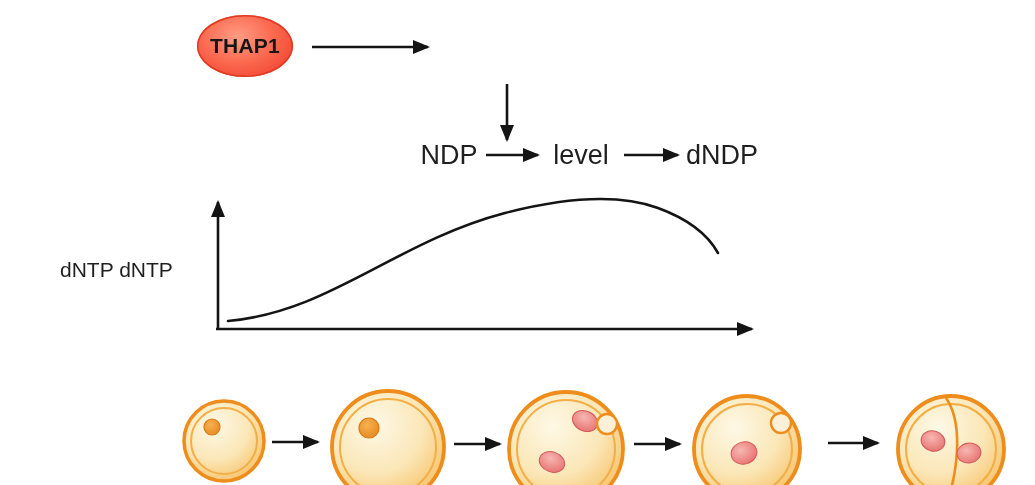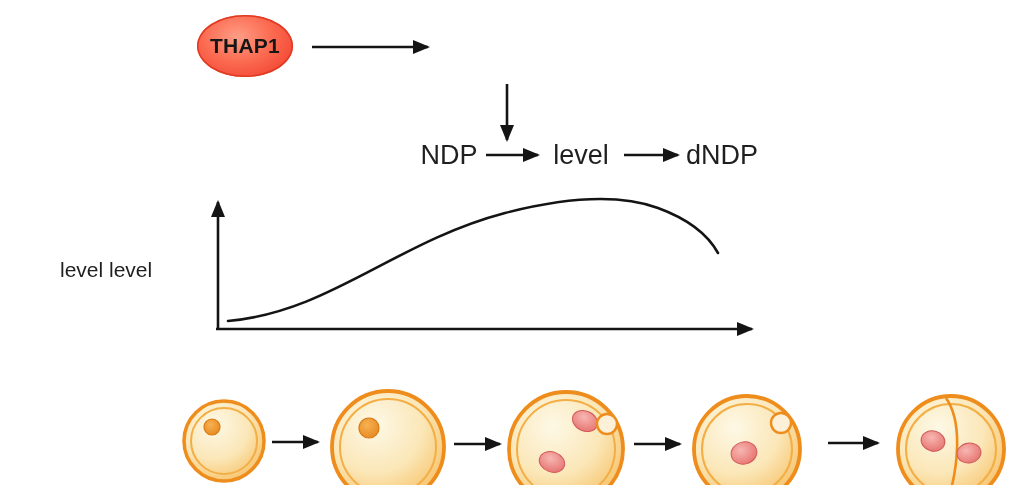--- a/index.html
+++ b/index.html
@@ -145,15 +145,15 @@
 
   <div class="node node-thap1">
     <span>THAP1</span>
   </div>
 
 
   <div class="lbl lbl-center lbl-ndp">NDP</div>
   <div class="lbl lbl-center lbl-dndp">level</div>
   <div class="lbl lbl-center lbl-dntp">dNDP</div>
 
-  <div class="lbl ylabel">level level</div>
+  <div class="lbl ylabel">dNTP dNTP</div>
 
 </div>
 
 </body></html>

